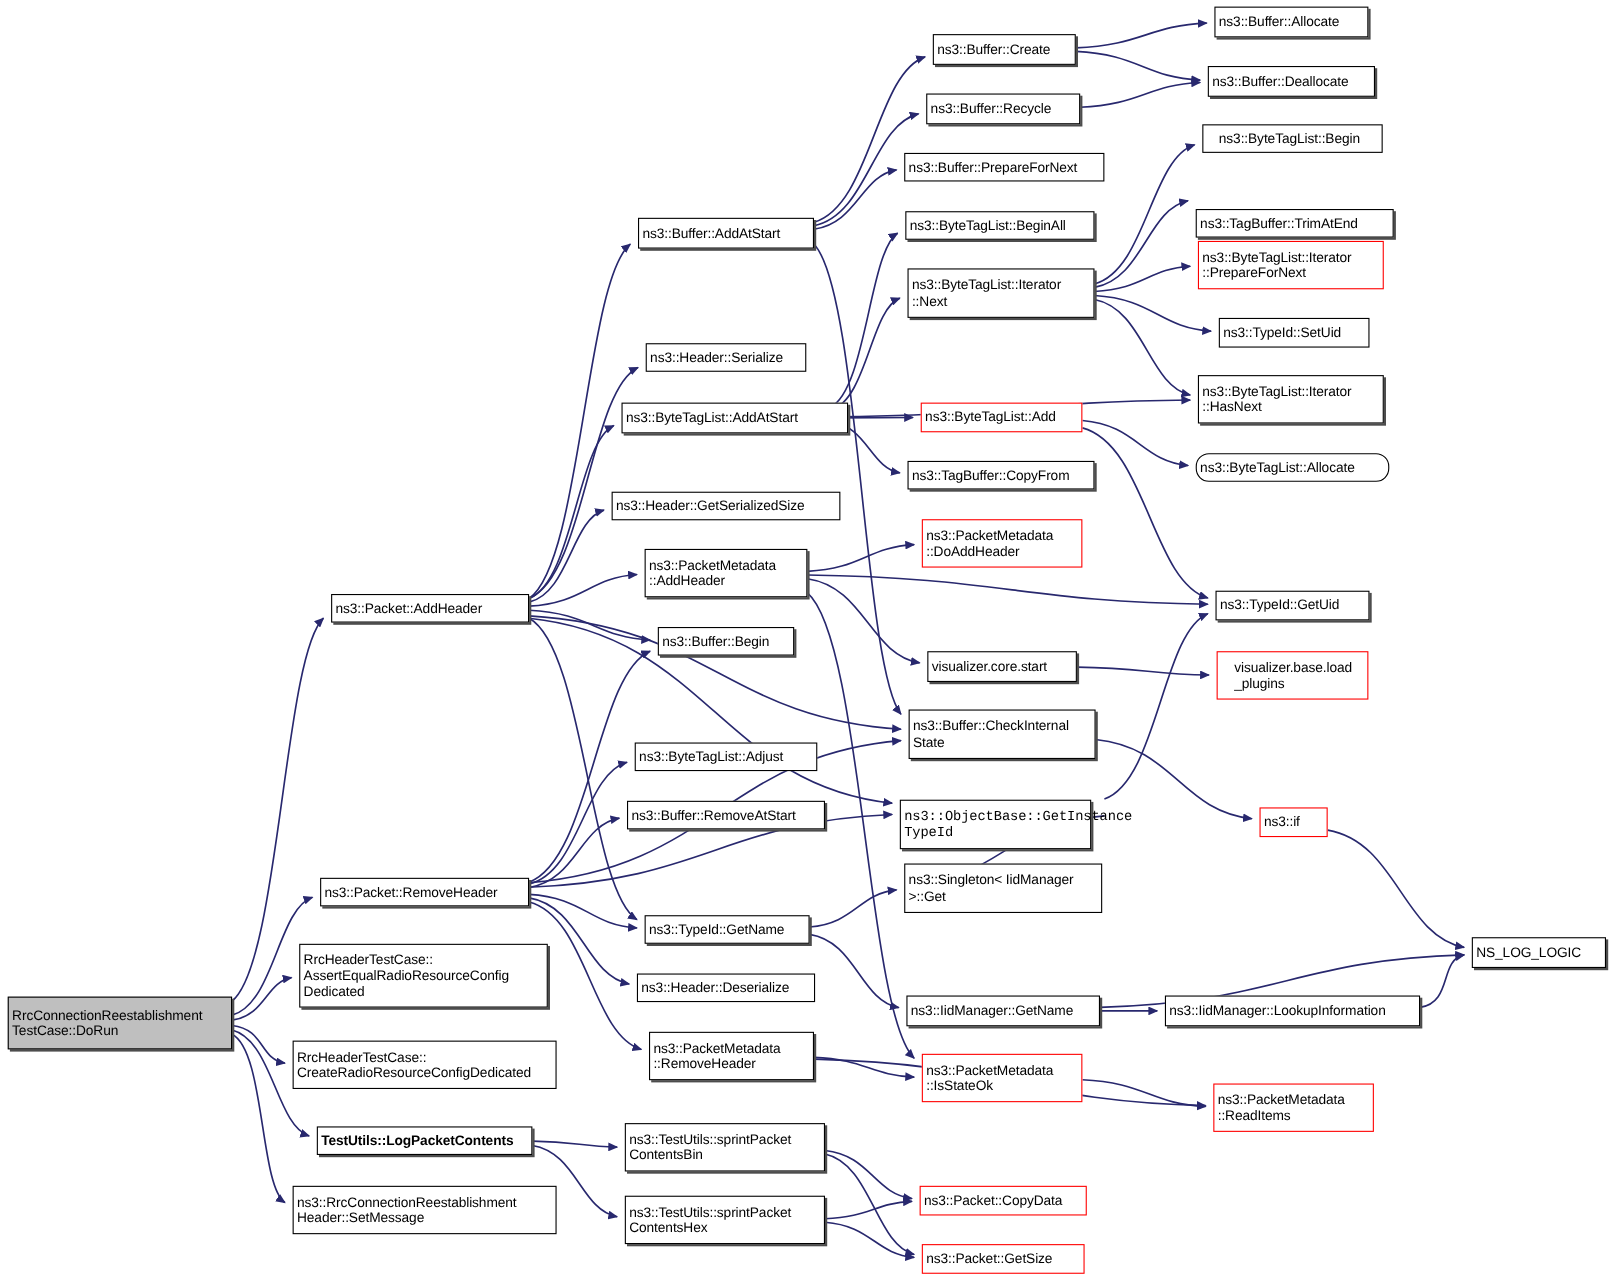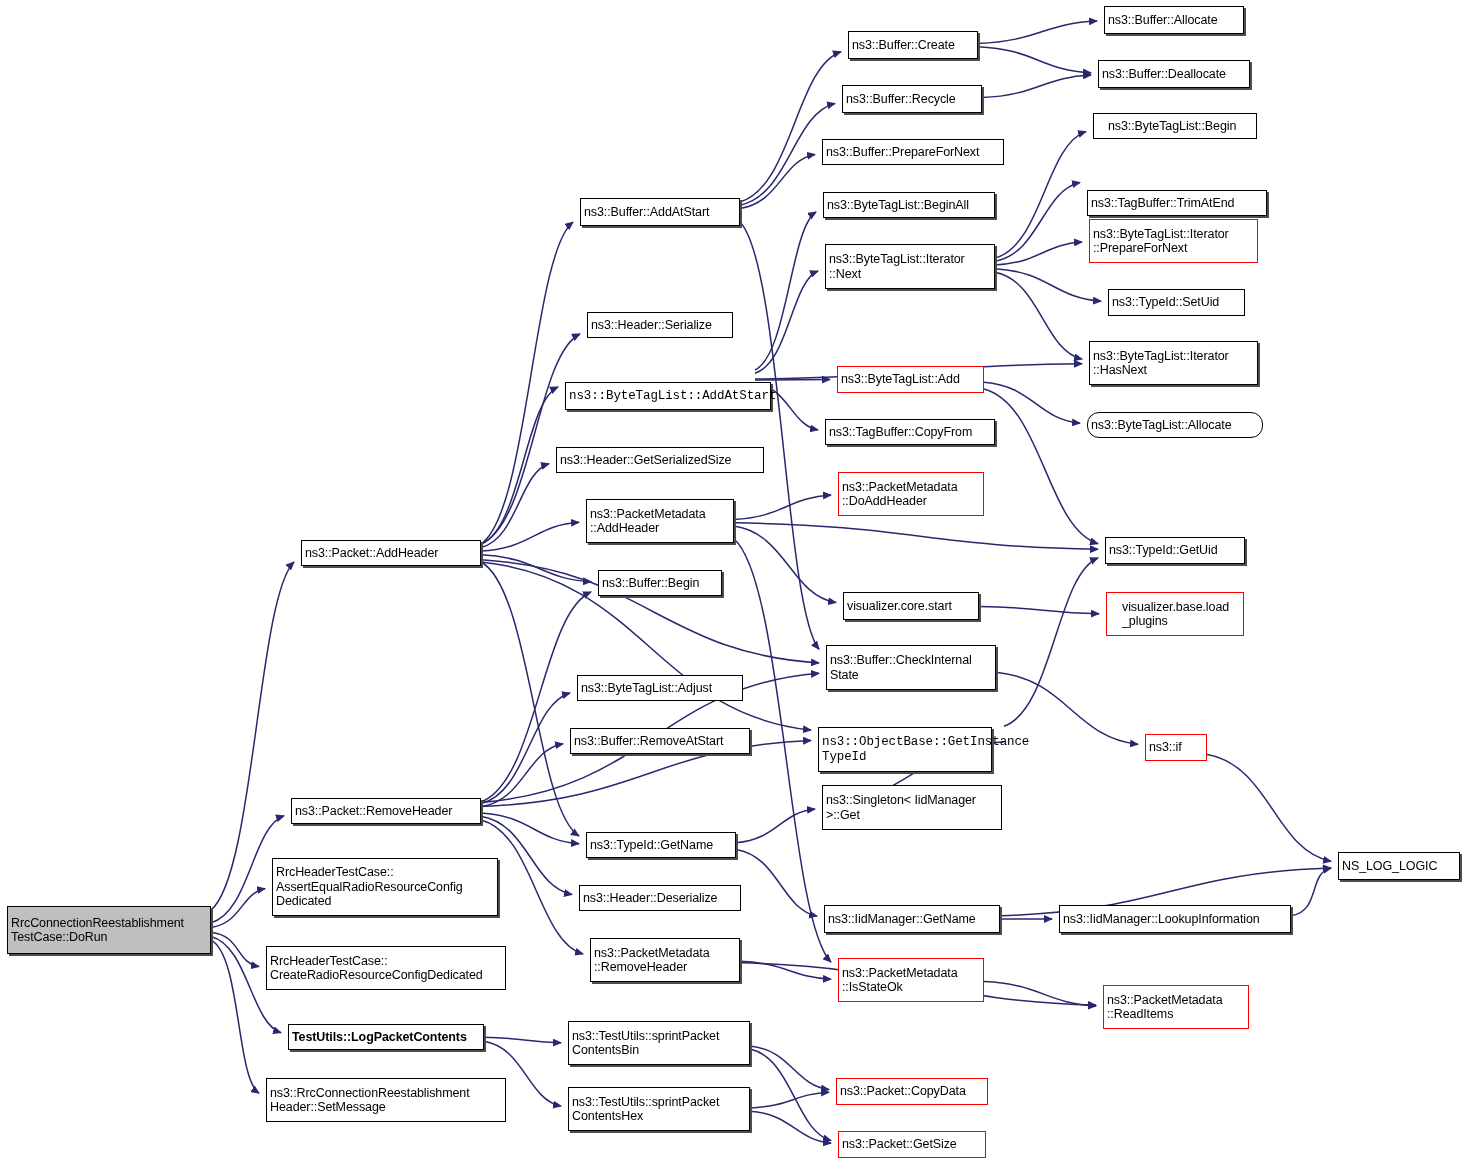--- a/index.html
+++ b/index.html
@@ -113,21 +113,21 @@
       </div>
       <div class="node shadow" style="left: 291px; top: 798px; width: 190px; height: 26px;">
         <span>ns3::Packet::RemoveHeader</span>
       </div>
       <div class="node shadow" style="left: 580px; top: 198px; width: 160px; height: 28px;">
         <span>ns3::Buffer::AddAtStart</span>
       </div>
       <div class="node " style="left: 587px; top: 312px; width: 146px; height: 26px;">
         <span>ns3::Header::Serialize</span>
       </div>
-      <div class="node shadow" style="left: 565px; top: 382px; width: 206px; height: 28px; font-family: Liberation Mono, monospace;">
+      <div class="node shadow" style="left: 565px; top: 366px; width: 206px; height: 28px;">
         <span>ns3::ByteTagList::AddAtStart</span>
       </div>
       <div class="node " style="left: 556px; top: 447px; width: 208px; height: 26px;">
         <span>ns3::Header::GetSerializedSize</span>
       </div>
       <div class="node shadow" style="left: 586px; top: 499px; width: 148px; height: 44px;">
         <span>ns3::PacketMetadata<br>::AddHeader</span>
       </div>
       <div class="node shadow" style="left: 598px; top: 570px; width: 124px; height: 26px;">
         <span>ns3::Buffer::Begin</span>

